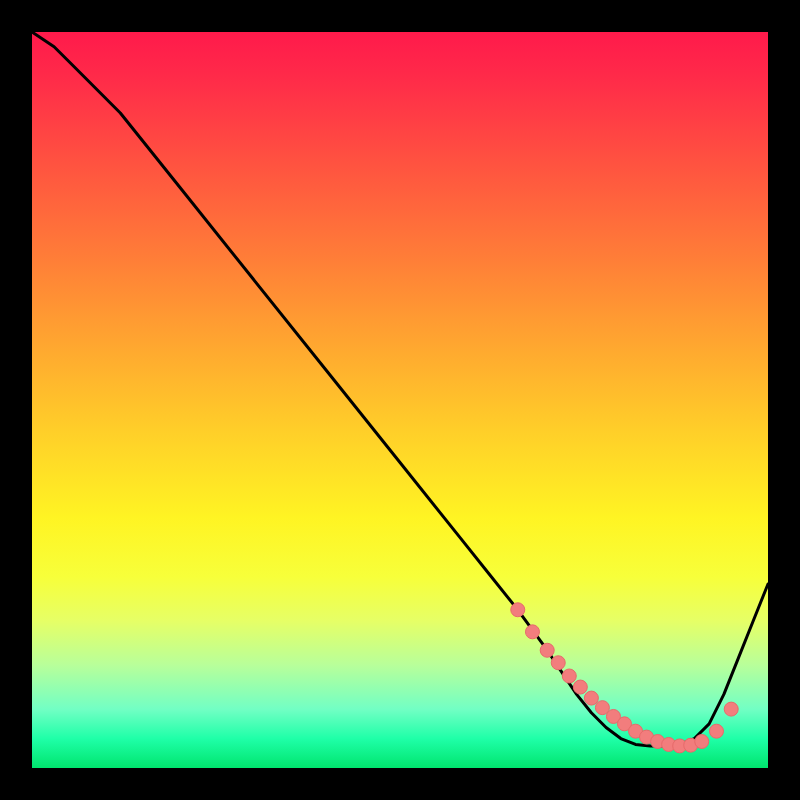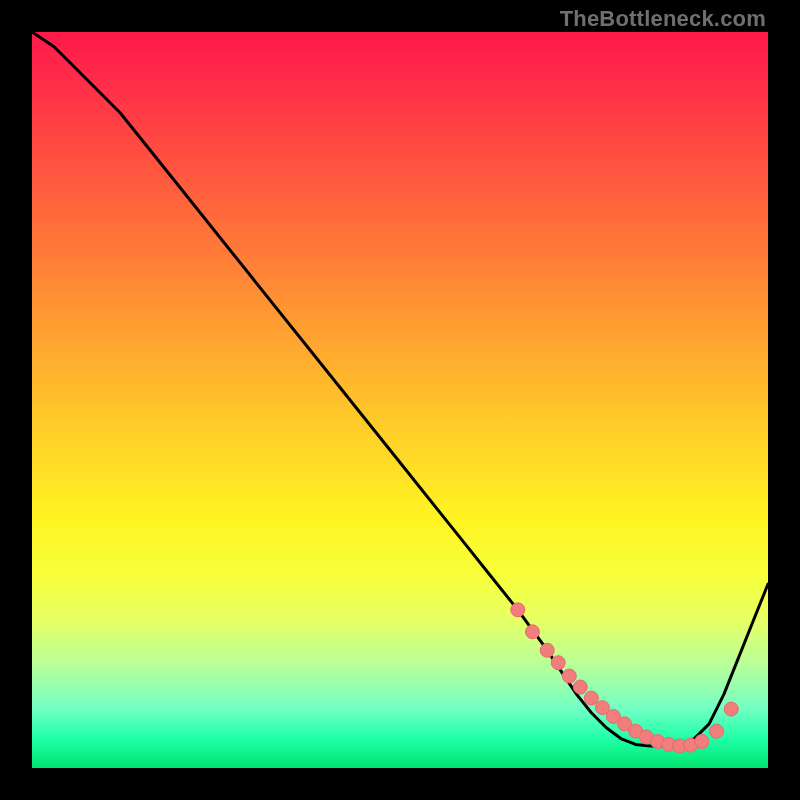--- a/index.html
+++ b/index.html
@@ -59,21 +59,20 @@
     font-weight: 600;
     letter-spacing: 0.2px;
     user-select: none;
   }
 </style>
 </head>
 <body>
 
 <div class="frame">
 
-  <div class="watermark">TheBottleneck.com</div>
 
   <div class="plot-area">
     <div class="gradient-bg"></div>
     <svg class="curve-svg" viewBox="0 0 736 736" preserveAspectRatio="none">
       <g id="curve-group">
           <path d="M0.00 0.00 L22.08 14.72 L44.16 36.80 L88.32 80.96 L147.20 154.56 L220.80 246.56 L294.40 338.56 L368.00 430.56 L426.88 504.16 L456.32 540.96 L485.76 577.76 L515.20 618.24 L529.92 640.32 L544.64 662.40 L559.36 680.80 L574.08 695.52 L588.80 706.56 L603.52 712.45 L618.24 713.92 L632.96 713.92 L647.68 712.45 L662.40 706.56 L677.12 691.84 L691.84 662.40 L706.56 625.60 L721.28 588.80 L736.00 552.00" fill="none" stroke="#000000" stroke-width="3" stroke-linejoin="round" stroke-linecap="round"></path>
         </g>
       <g id="marker-group">
           <circle cx="485.76" cy="577.76" r="7" fill="#f27d7d" stroke="#e76a6a" stroke-width="1"></circle>
           <circle cx="500.48" cy="599.84" r="7" fill="#f27d7d" stroke="#e76a6a" stroke-width="1"></circle>

